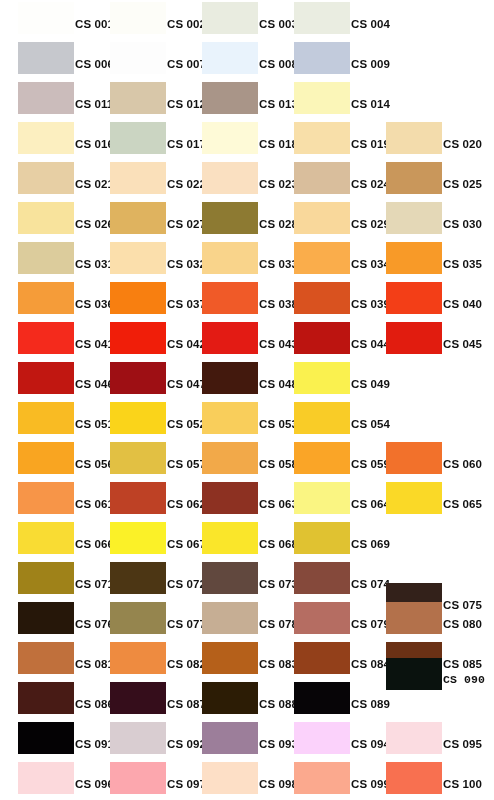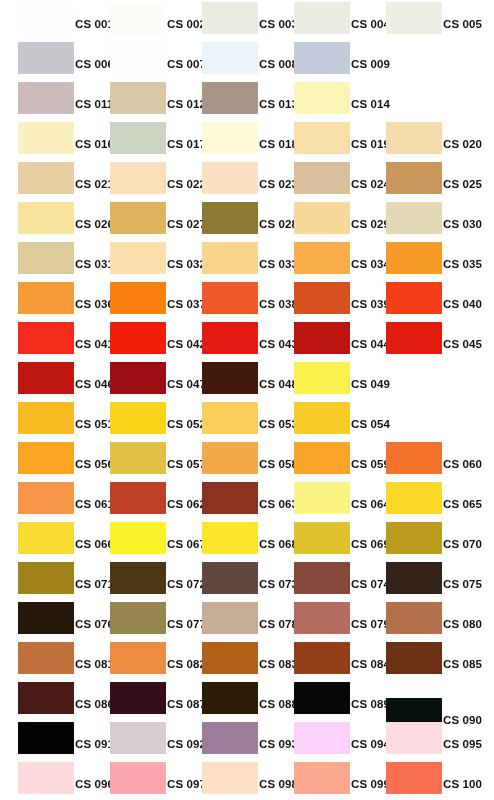--- a/index.html
+++ b/index.html
@@ -68,24 +68,20 @@
       <div class="swatch-label">CS 002</div>
     </div>
     <div class="swatch-cell" style="left: 184px; top: 0px;">
       <div class="swatch-chip" style="background-color: rgb(233, 236, 224);"></div>
       <div class="swatch-label">CS 003</div>
     </div>
     <div class="swatch-cell" style="left: 276px; top: 0px;">
       <div class="swatch-chip" style="background-color: rgb(234, 237, 225);"></div>
       <div class="swatch-label">CS 004</div>
     </div>
-    <div class="swatch-cell" style="left: 368px; top: 0px;">
-      <div class="swatch-chip" style="background-color: rgb(237, 240, 228);"></div>
-      <div class="swatch-label">CS 005</div>
-    </div>
     <div class="swatch-cell" style="left: 0px; top: 40px;">
       <div class="swatch-chip" style="background-color: rgb(198, 200, 205);"></div>
       <div class="swatch-label">CS 006</div>
     </div>
     <div class="swatch-cell" style="left: 92px; top: 40px;">
       <div class="swatch-chip" style="background-color: rgb(253, 253, 253);"></div>
       <div class="swatch-label">CS 007</div>
     </div>
     <div class="swatch-cell" style="left: 184px; top: 40px;">
       <div class="swatch-chip" style="background-color: rgb(233, 243, 252);"></div>
@@ -312,41 +308,37 @@
       <div class="swatch-label">CS 067</div>
     </div>
     <div class="swatch-cell" style="left: 184px; top: 520px;">
       <div class="swatch-chip" style="background-color: rgb(250, 230, 42);"></div>
       <div class="swatch-label">CS 068</div>
     </div>
     <div class="swatch-cell" style="left: 276px; top: 520px;">
       <div class="swatch-chip" style="background-color: rgb(224, 194, 49);"></div>
       <div class="swatch-label">CS 069</div>
     </div>
-    <div class="swatch-cell" style="left: 368px; top: 520px;">
-      <div class="swatch-chip" style="background-color: rgb(188, 156, 30);"></div>
-      <div class="swatch-label">CS 070</div>
-    </div>
     <div class="swatch-cell" style="left: 0px; top: 560px;">
       <div class="swatch-chip" style="background-color: rgb(159, 130, 25);"></div>
       <div class="swatch-label">CS 071</div>
     </div>
     <div class="swatch-cell" style="left: 92px; top: 560px;">
       <div class="swatch-chip" style="background-color: rgb(76, 54, 20);"></div>
       <div class="swatch-label">CS 072</div>
     </div>
     <div class="swatch-cell" style="left: 184px; top: 560px;">
       <div class="swatch-chip" style="background-color: rgb(97, 72, 62);"></div>
       <div class="swatch-label">CS 073</div>
     </div>
     <div class="swatch-cell" style="left: 276px; top: 560px;">
       <div class="swatch-chip" style="background-color: rgb(133, 73, 59);"></div>
       <div class="swatch-label">CS 074</div>
     </div>
-    <div class="swatch-cell" style="left: 368px; top: 560px;">
+    <div class="swatch-cell" style="left: 368px; top: 581px;">
       <div class="swatch-chip" style="background-color: rgb(51, 33, 26);"></div>
       <div class="swatch-label">CS 075</div>
     </div>
     <div class="swatch-cell" style="left: 0px; top: 600px;">
       <div class="swatch-chip" style="background-color: rgb(38, 23, 9);"></div>
       <div class="swatch-label">CS 076</div>
     </div>
     <div class="swatch-cell" style="left: 92px; top: 600px;">
       <div class="swatch-chip" style="background-color: rgb(149, 133, 78);"></div>
       <div class="swatch-label">CS 077</div>
@@ -392,21 +384,21 @@
       <div class="swatch-label">CS 087</div>
     </div>
     <div class="swatch-cell" style="left: 184px; top: 680px;">
       <div class="swatch-chip" style="background-color: rgb(44, 28, 5);"></div>
       <div class="swatch-label">CS 088</div>
     </div>
     <div class="swatch-cell" style="left: 276px; top: 680px;">
       <div class="swatch-chip" style="background-color: rgb(7, 5, 7);"></div>
       <div class="swatch-label">CS 089</div>
     </div>
-    <div class="swatch-cell" style="left: 368px; top: 696px;">
+    <div class="swatch-cell" style="left: 368px; top: 656px; font-family: Liberation Mono, monospace;">
       <div class="swatch-chip" style="background-color: rgb(10, 18, 14);"></div>
       <div class="swatch-label">CS 090</div>
     </div>
     <div class="swatch-cell" style="left: 0px; top: 720px;">
       <div class="swatch-chip" style="background-color: rgb(4, 2, 4);"></div>
       <div class="swatch-label">CS 091</div>
     </div>
     <div class="swatch-cell" style="left: 92px; top: 720px;">
       <div class="swatch-chip" style="background-color: rgb(217, 205, 209);"></div>
       <div class="swatch-label">CS 092</div>

